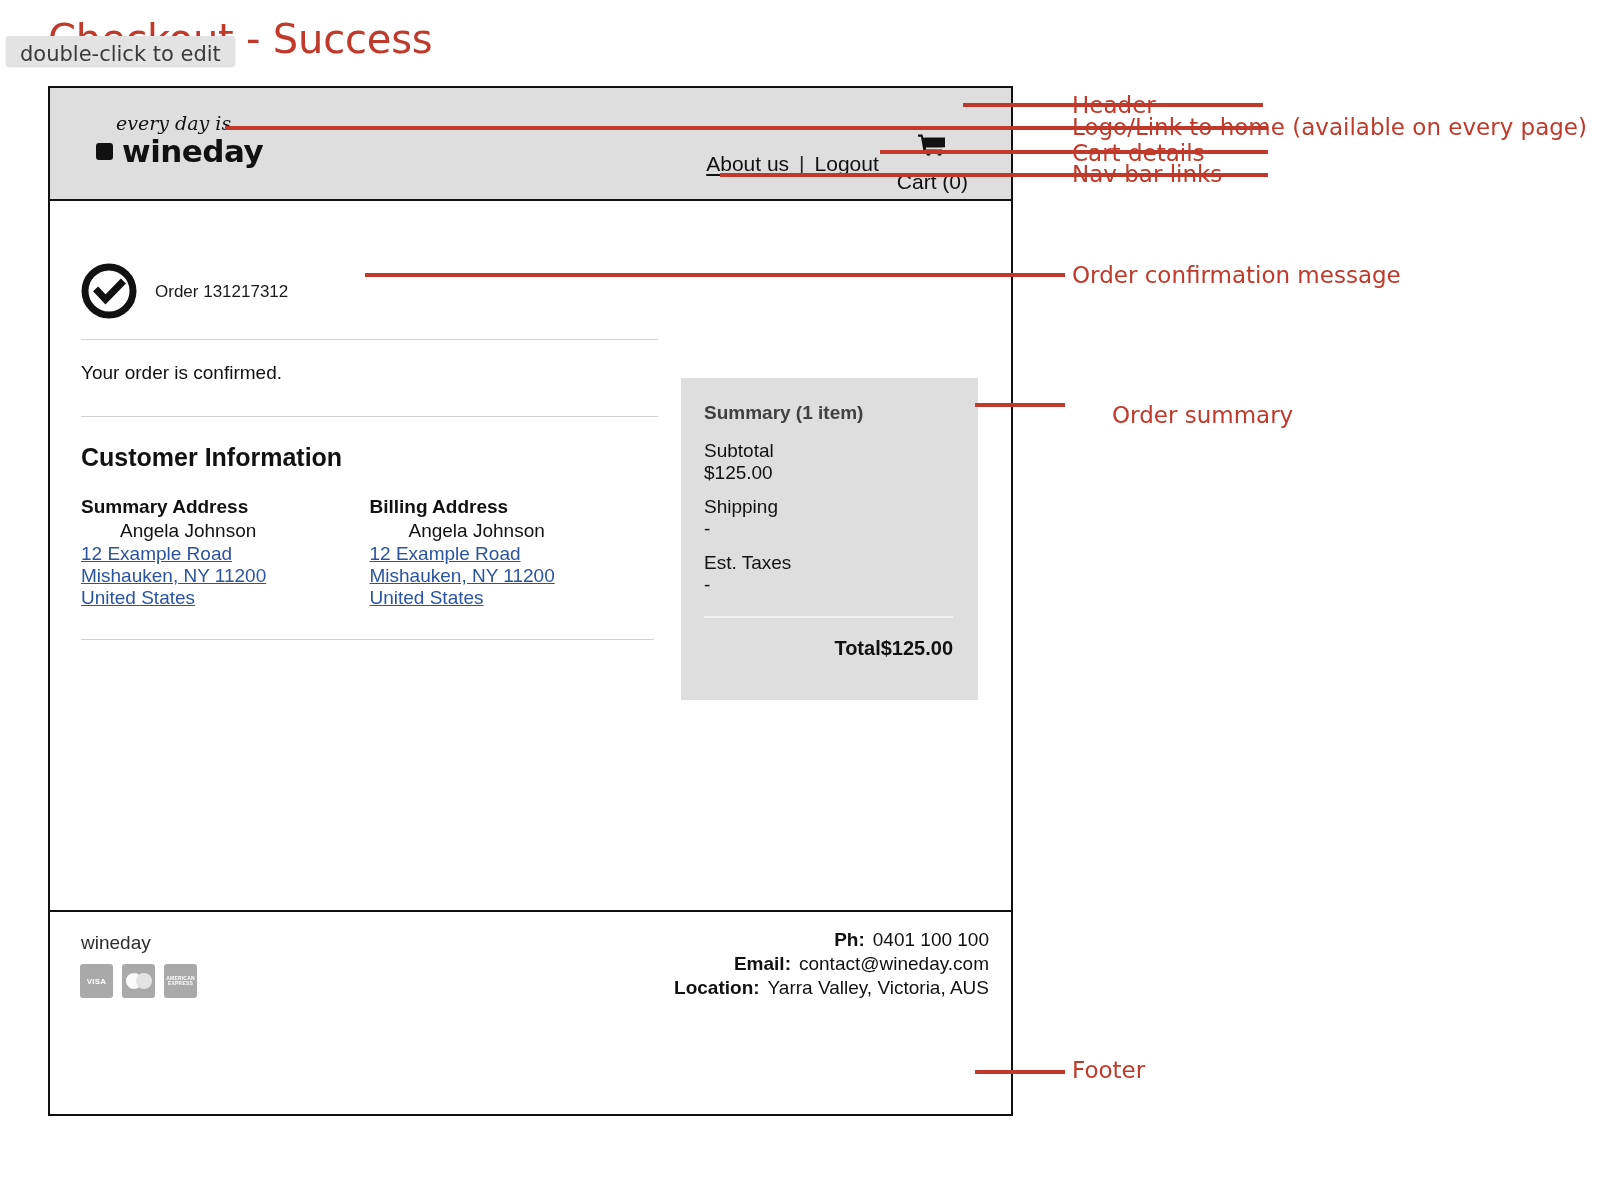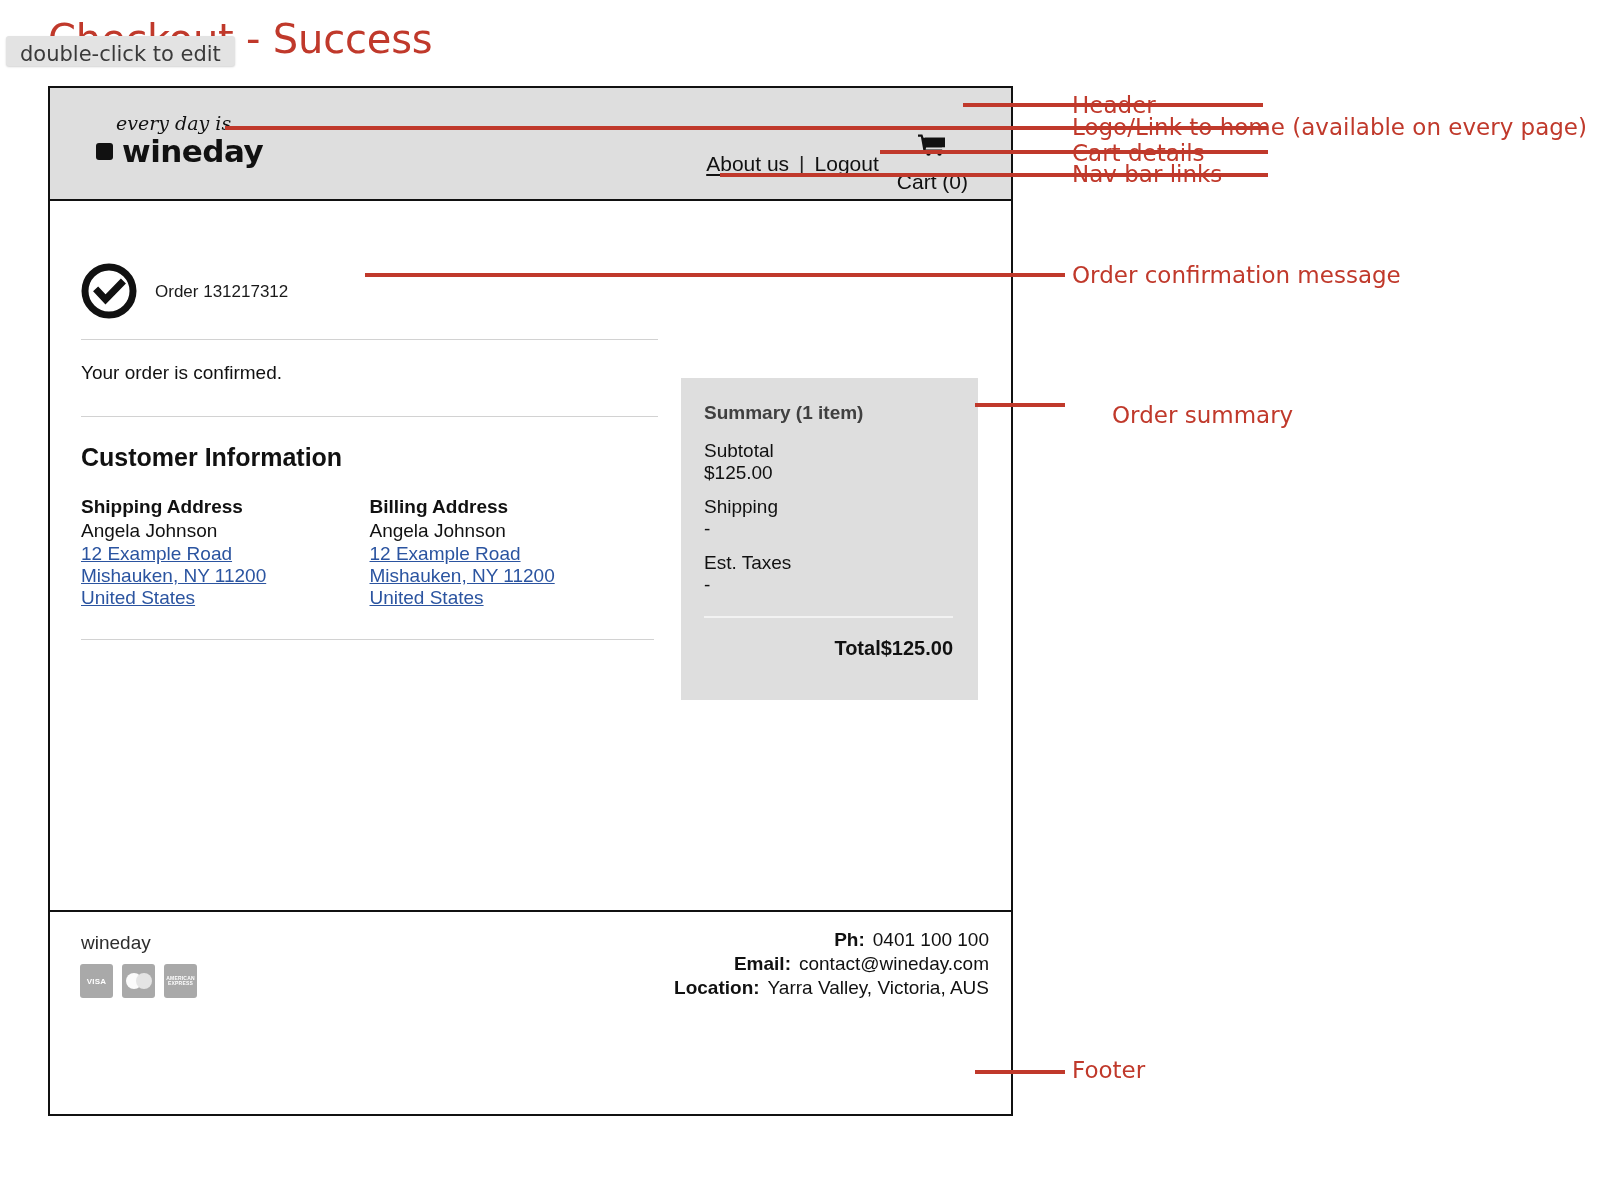--- a/index.html
+++ b/index.html
@@ -107,21 +107,21 @@
   .order-no { font-size: 17px; color: #1a1a1a; margin-bottom: 2px; }
   .thank-you { font-size: 28px; color: #111; font-weight: 400; }
   .rule { border: none; border-top: 1px solid #d2d2d2; margin: 16px 0 0 0; }
   .conf-para { font-size: 19px; color: #111; margin: 22px 0 0 0; }
   .rule-2 { border: none; border-top: 1px solid #d2d2d2; margin: 32px 0 0 0; }
   .cust-title { font-size: 25px; font-weight: 700; color: #111; margin: 26px 0 0 0; }
 
   .addr-row { display: flex; margin-top: 24px; }
   .addr-col { width: 322px; font-size: 19px; color: #111; line-height: 1.16; }
   .addr-title { font-weight: 700; margin-bottom: 2px; }
-  .addr-name { margin-bottom: 1px; }
+  .addr-name { margin-bottom: 1px; margin-left: 39px; }
   .addr-link { color: #2b54a0; text-decoration: underline; display: block; }
   .rule-3 {
     border: none; border-top: 1px solid #d2d2d2;
     margin: 30px 0 0 0; width: 573px;
   }
 
   
   .summary {
     position: absolute;
     left: 631px; top: 177px;
@@ -239,21 +239,21 @@
       <hr class="rule">
 
       <p class="conf-para">Your order is confirmed.</p>
 
       <hr class="rule-2">
 
       <h2 class="cust-title">Customer Information</h2>
 
       <div class="addr-row">
         <div class="addr-col">
-          <div class="addr-title">Shipping Address</div>
+          <div class="addr-title">Summary Address</div>
           <div class="addr-name">Angela Johnson</div>
           <a href="#" class="addr-link">12 Example Road</a>
           <a href="#" class="addr-link">Mishauken, NY 11200</a>
           <a href="#" class="addr-link">United States</a>
         </div>
         <div class="addr-col">
           <div class="addr-title">Billing Address</div>
           <div class="addr-name">Angela Johnson</div>
           <a href="#" class="addr-link">12 Example Road</a>
           <a href="#" class="addr-link">Mishauken, NY 11200</a>

